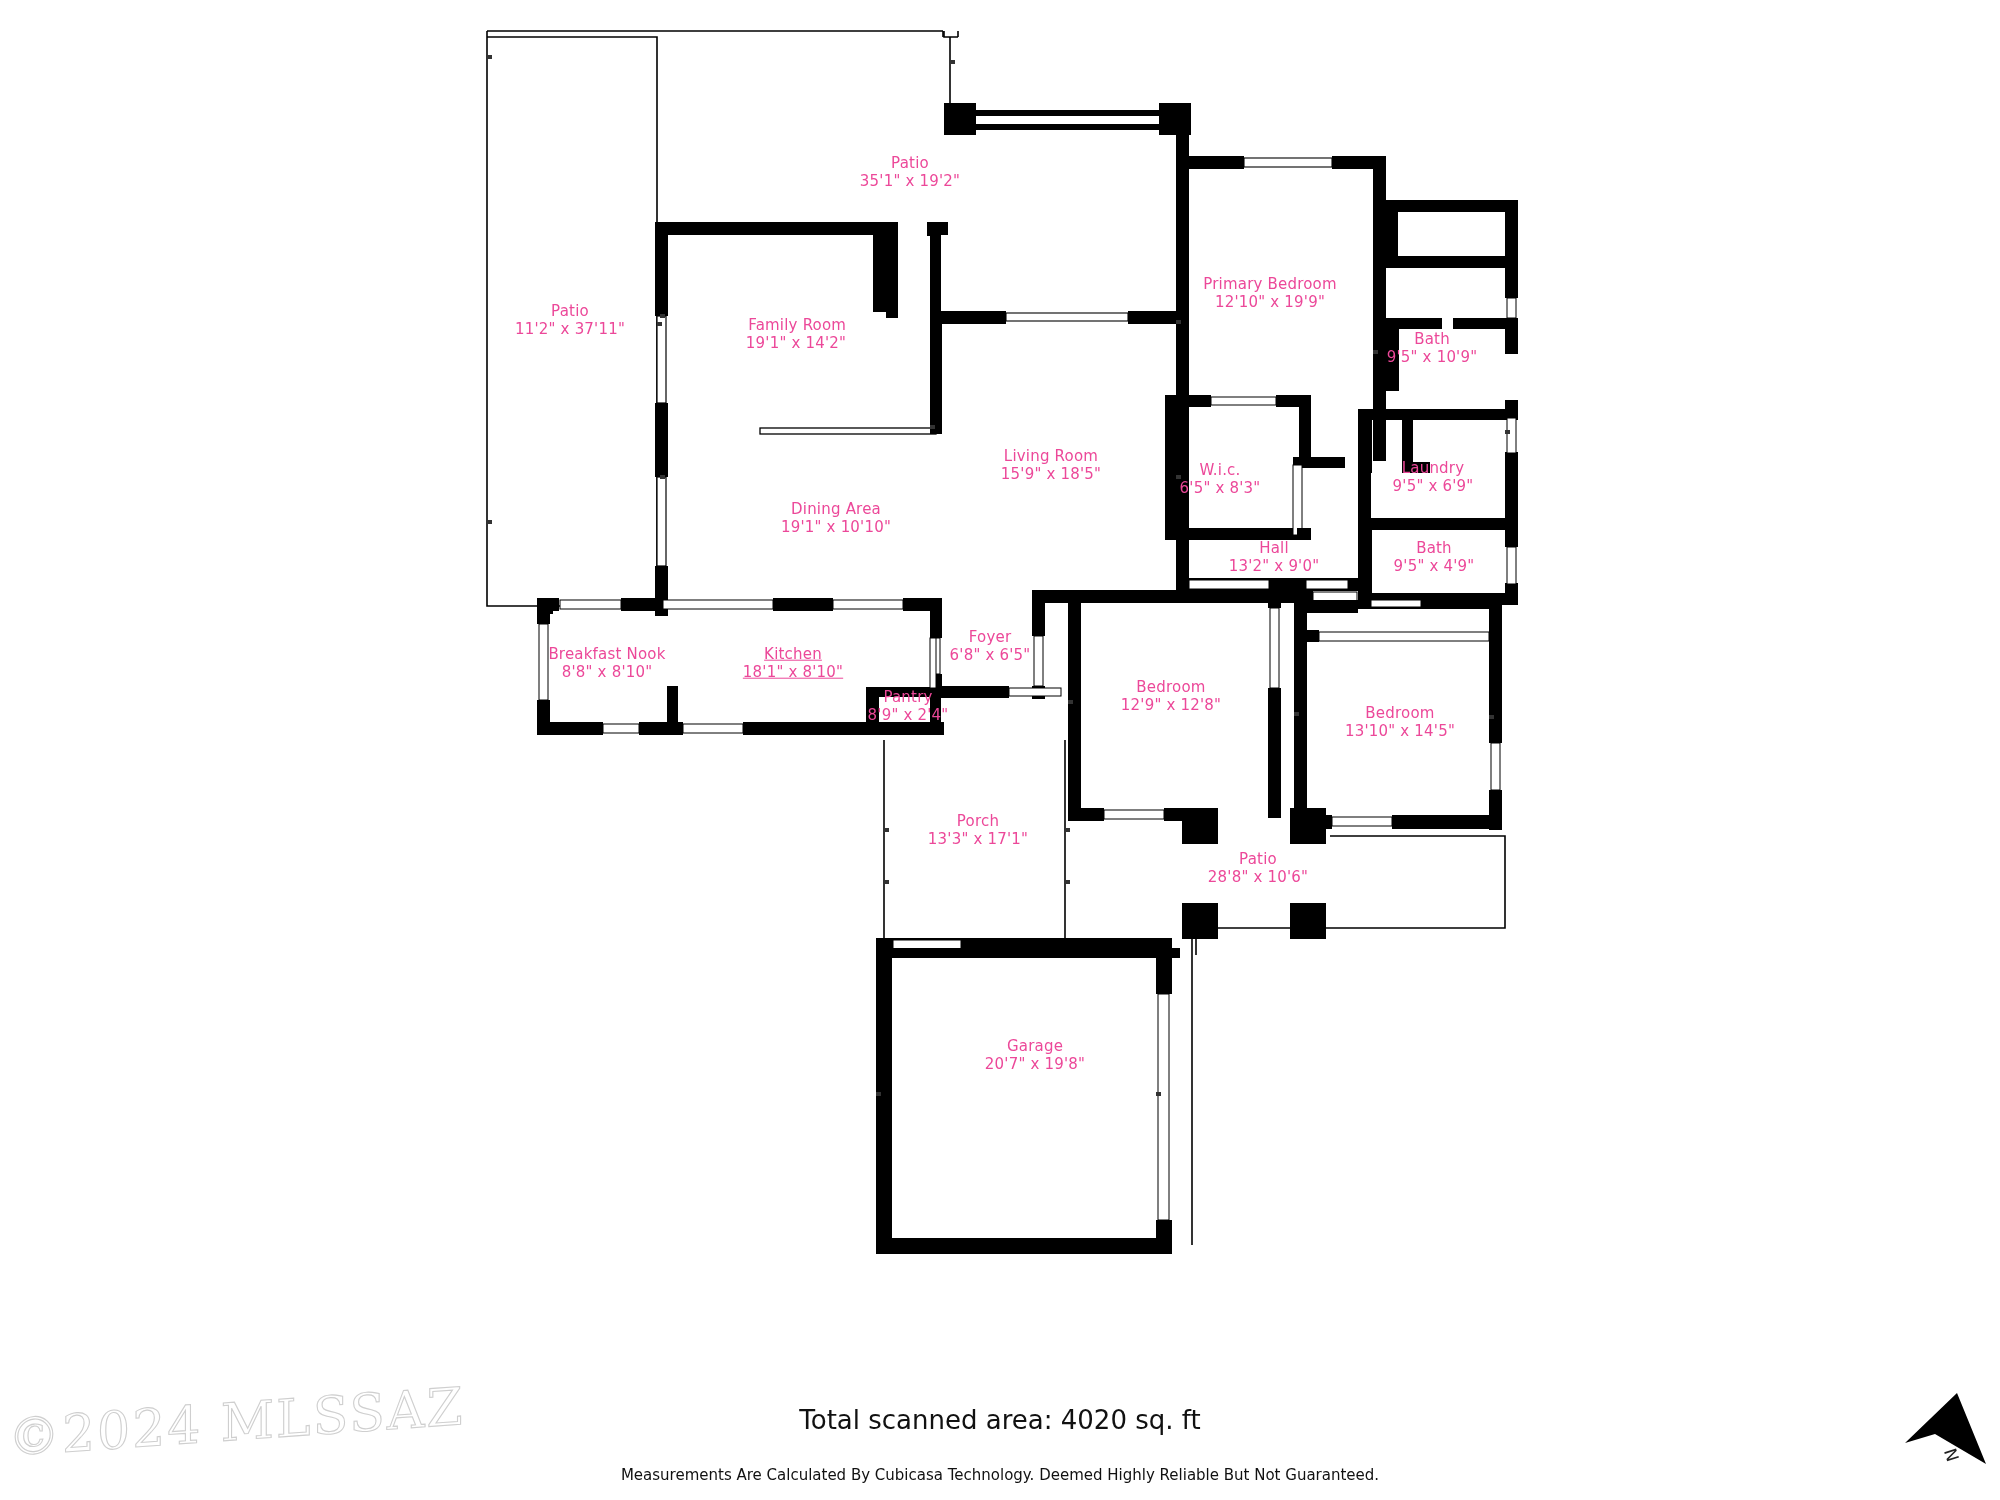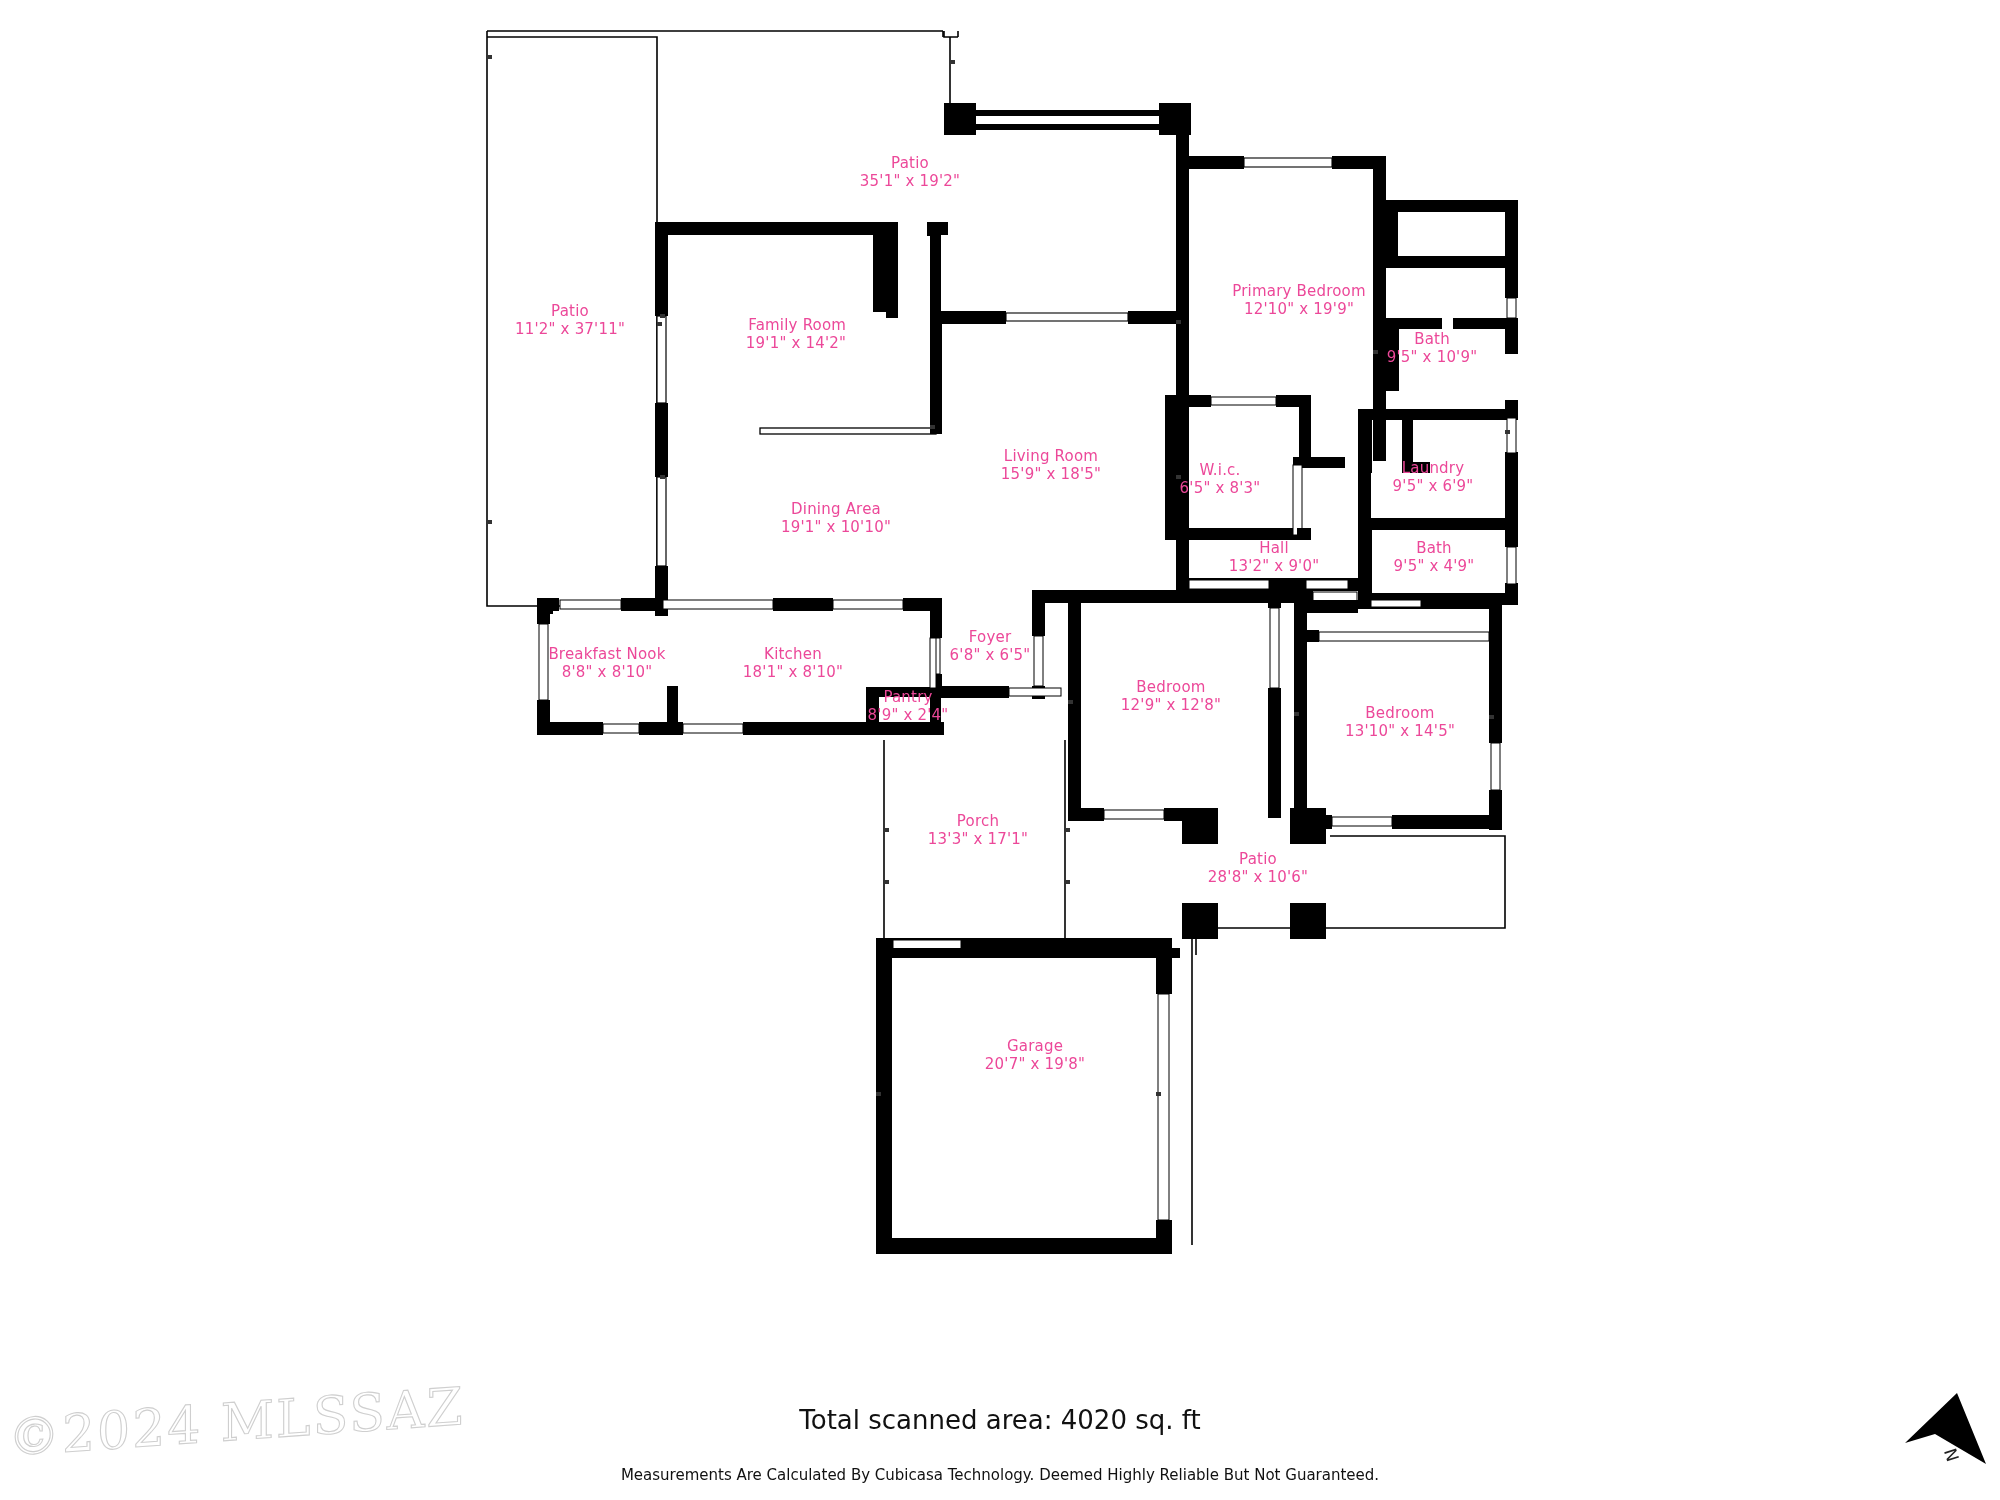--- a/index.html
+++ b/index.html
@@ -363,21 +363,21 @@
       <span class="rdim">19'1" x 14'2"</span>
     </div>
     <div class="room-label" style="left: 796px; top: 518px; margin-left: 40px;">
       <span class="rname">Dining Area</span>
       <span class="rdim">19'1" x 10'10"</span>
     </div>
     <div class="room-label" style="left: 1051px; top: 465px;">
       <span class="rname">Living Room</span>
       <span class="rdim">15'9" x 18'5"</span>
     </div>
-    <div class="room-label" style="left: 1270px; top: 300px; margin-left: 29px;">
+    <div class="room-label" style="left: 1270px; top: 293px;">
       <span class="rname">Primary Bedroom</span>
       <span class="rdim">12'10" x 19'9"</span>
     </div>
     <div class="room-label" style="left: 1432px; top: 348px;">
       <span class="rname">Bath</span>
       <span class="rdim">9'5" x 10'9"</span>
     </div>
     <div class="room-label" style="left: 1220px; top: 479px;">
       <span class="rname">W.i.c.</span>
       <span class="rdim">6'5" x 8'3"</span>
@@ -391,21 +391,21 @@
       <span class="rdim">13'2" x 9'0"</span>
     </div>
     <div class="room-label" style="left: 1434px; top: 557px;">
       <span class="rname">Bath</span>
       <span class="rdim">9'5" x 4'9"</span>
     </div>
     <div class="room-label" style="left: 607px; top: 663px;">
       <span class="rname">Breakfast Nook</span>
       <span class="rdim">8'8" x 8'10"</span>
     </div>
-    <div class="room-label" style="left: 793px; top: 663px;">
+    <div class="room-label" style="left: 793px; top: 663px; text-decoration: underline;">
       <span class="rname">Kitchen</span>
       <span class="rdim">18'1" x 8'10"</span>
     </div>
     <div class="room-label" style="left: 908px; top: 706px;">
       <span class="rname">Pantry</span>
       <span class="rdim">8'9" x 2'4"</span>
     </div>
     <div class="room-label" style="left: 990px; top: 646px;">
       <span class="rname">Foyer</span>
       <span class="rdim">6'8" x 6'5"</span>

